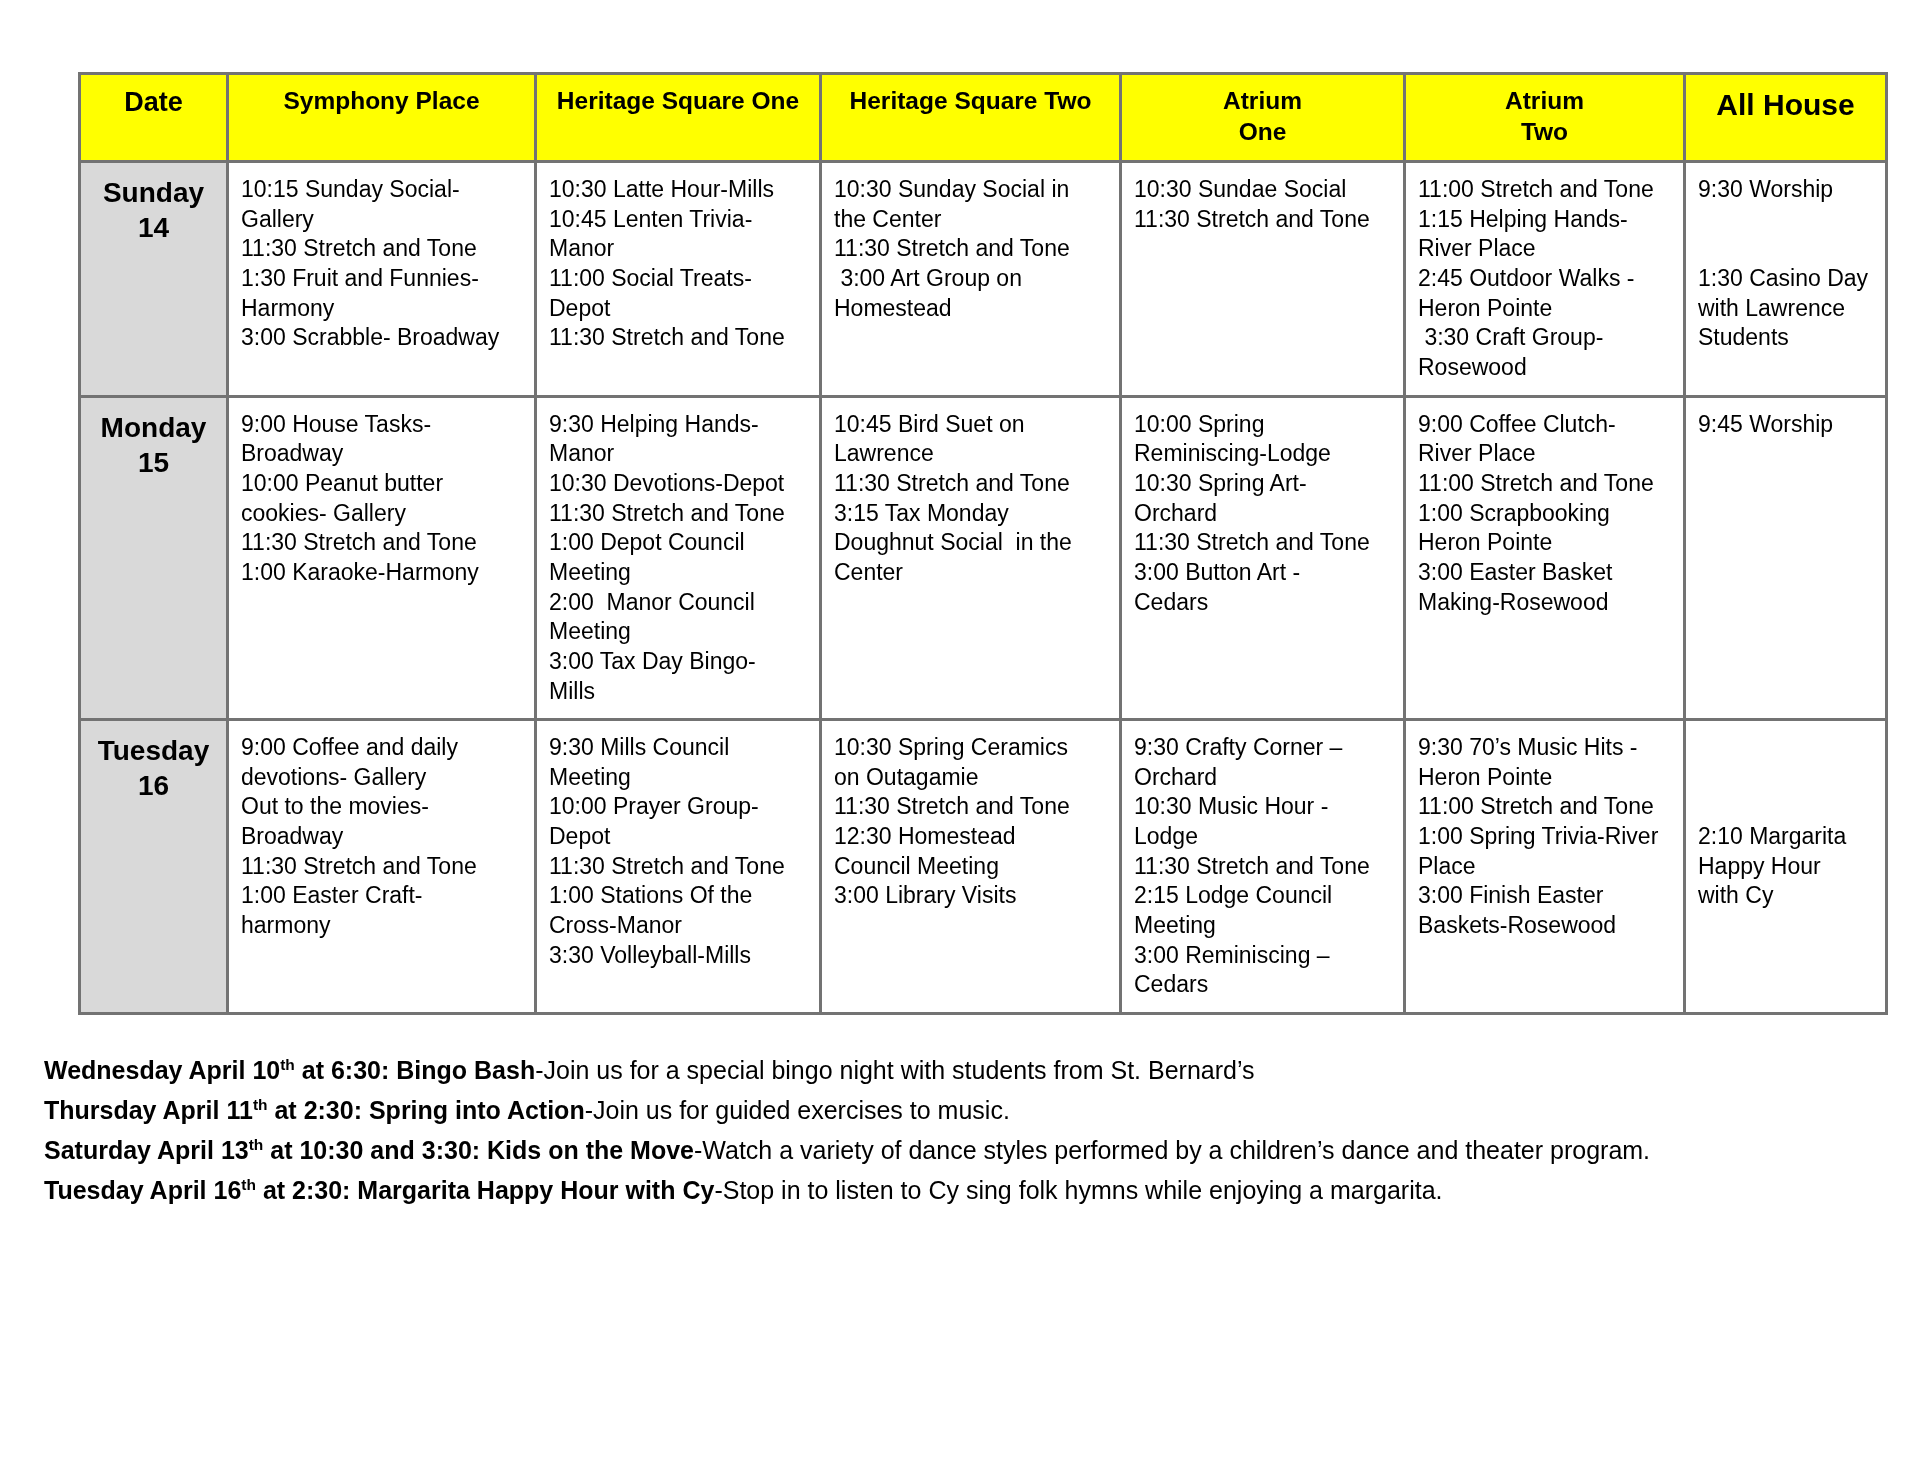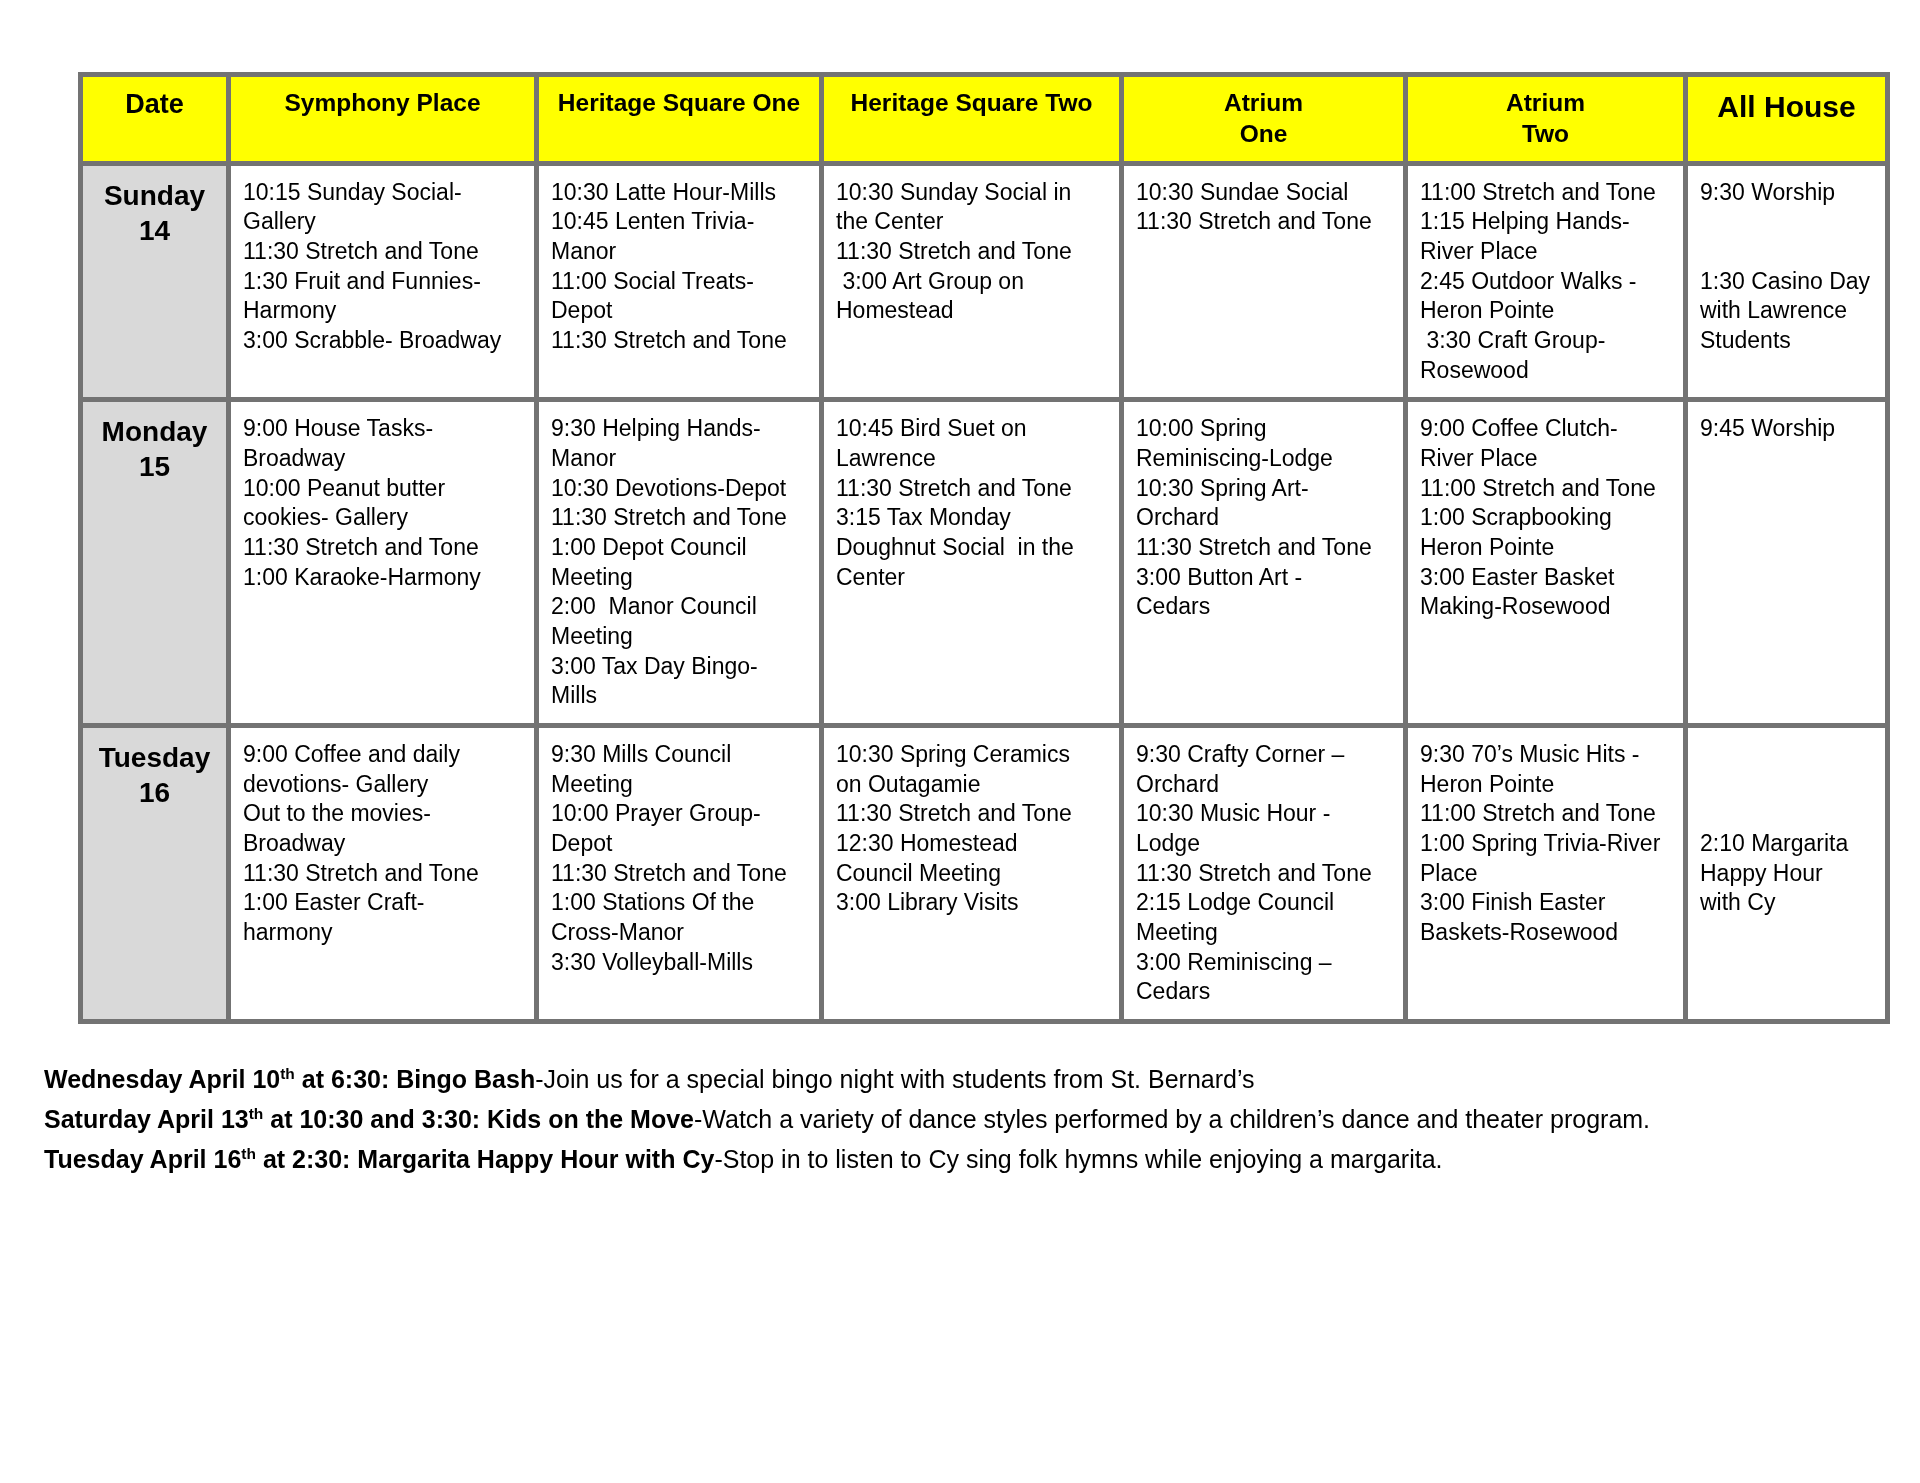--- a/index.html
+++ b/index.html
@@ -26,21 +26,21 @@
   
   table.schedule {
     border-collapse: collapse;
     table-layout: fixed;
     margin-left: 78px;
     width: 1766px;
   }
 
   table.schedule th,
   table.schedule td {
-    border: 5px solid #737373;
+    border: 3px solid #737373;
     vertical-align: top;
     padding: 12px;
   }
 
   
   thead th {
     background: #ffff00;
     text-align: center;
     font-weight: bold;
     font-size: 24.5px;
@@ -282,20 +282,23 @@
       </tr>
 
     </tbody>
   </table>
 
   <div class="notes">
     <p>
       <b><span>Wednesday April 10</span><sup>th</sup><span> at 6:30: Bingo Bash</span></b><span>-Join us for a special bingo night with students from St. Bernard’s</span>
     </p>
     <p>
+      <b><span>Thursday April 11</span><sup>th</sup><span> at 2:30:  Spring into Action</span></b><span>-Join us for guided exercises to music.</span>
+    </p>
+    <p>
       <b><span>Saturday April 13</span><sup>th</sup><span> at 10:30 and 3:30:  Kids on the Move</span></b><span>-Watch a variety of dance styles performed by a children’s dance and theater program.</span>
     </p>
     <p>
       <b><span>Tuesday April 16</span><sup>th</sup><span> at 2:30:  Margarita Happy Hour with Cy</span></b><span>-Stop in to listen to Cy sing folk hymns while enjoying a margarita.</span>
     </p>
   </div>
 
 </div>
 
 </body></html>

